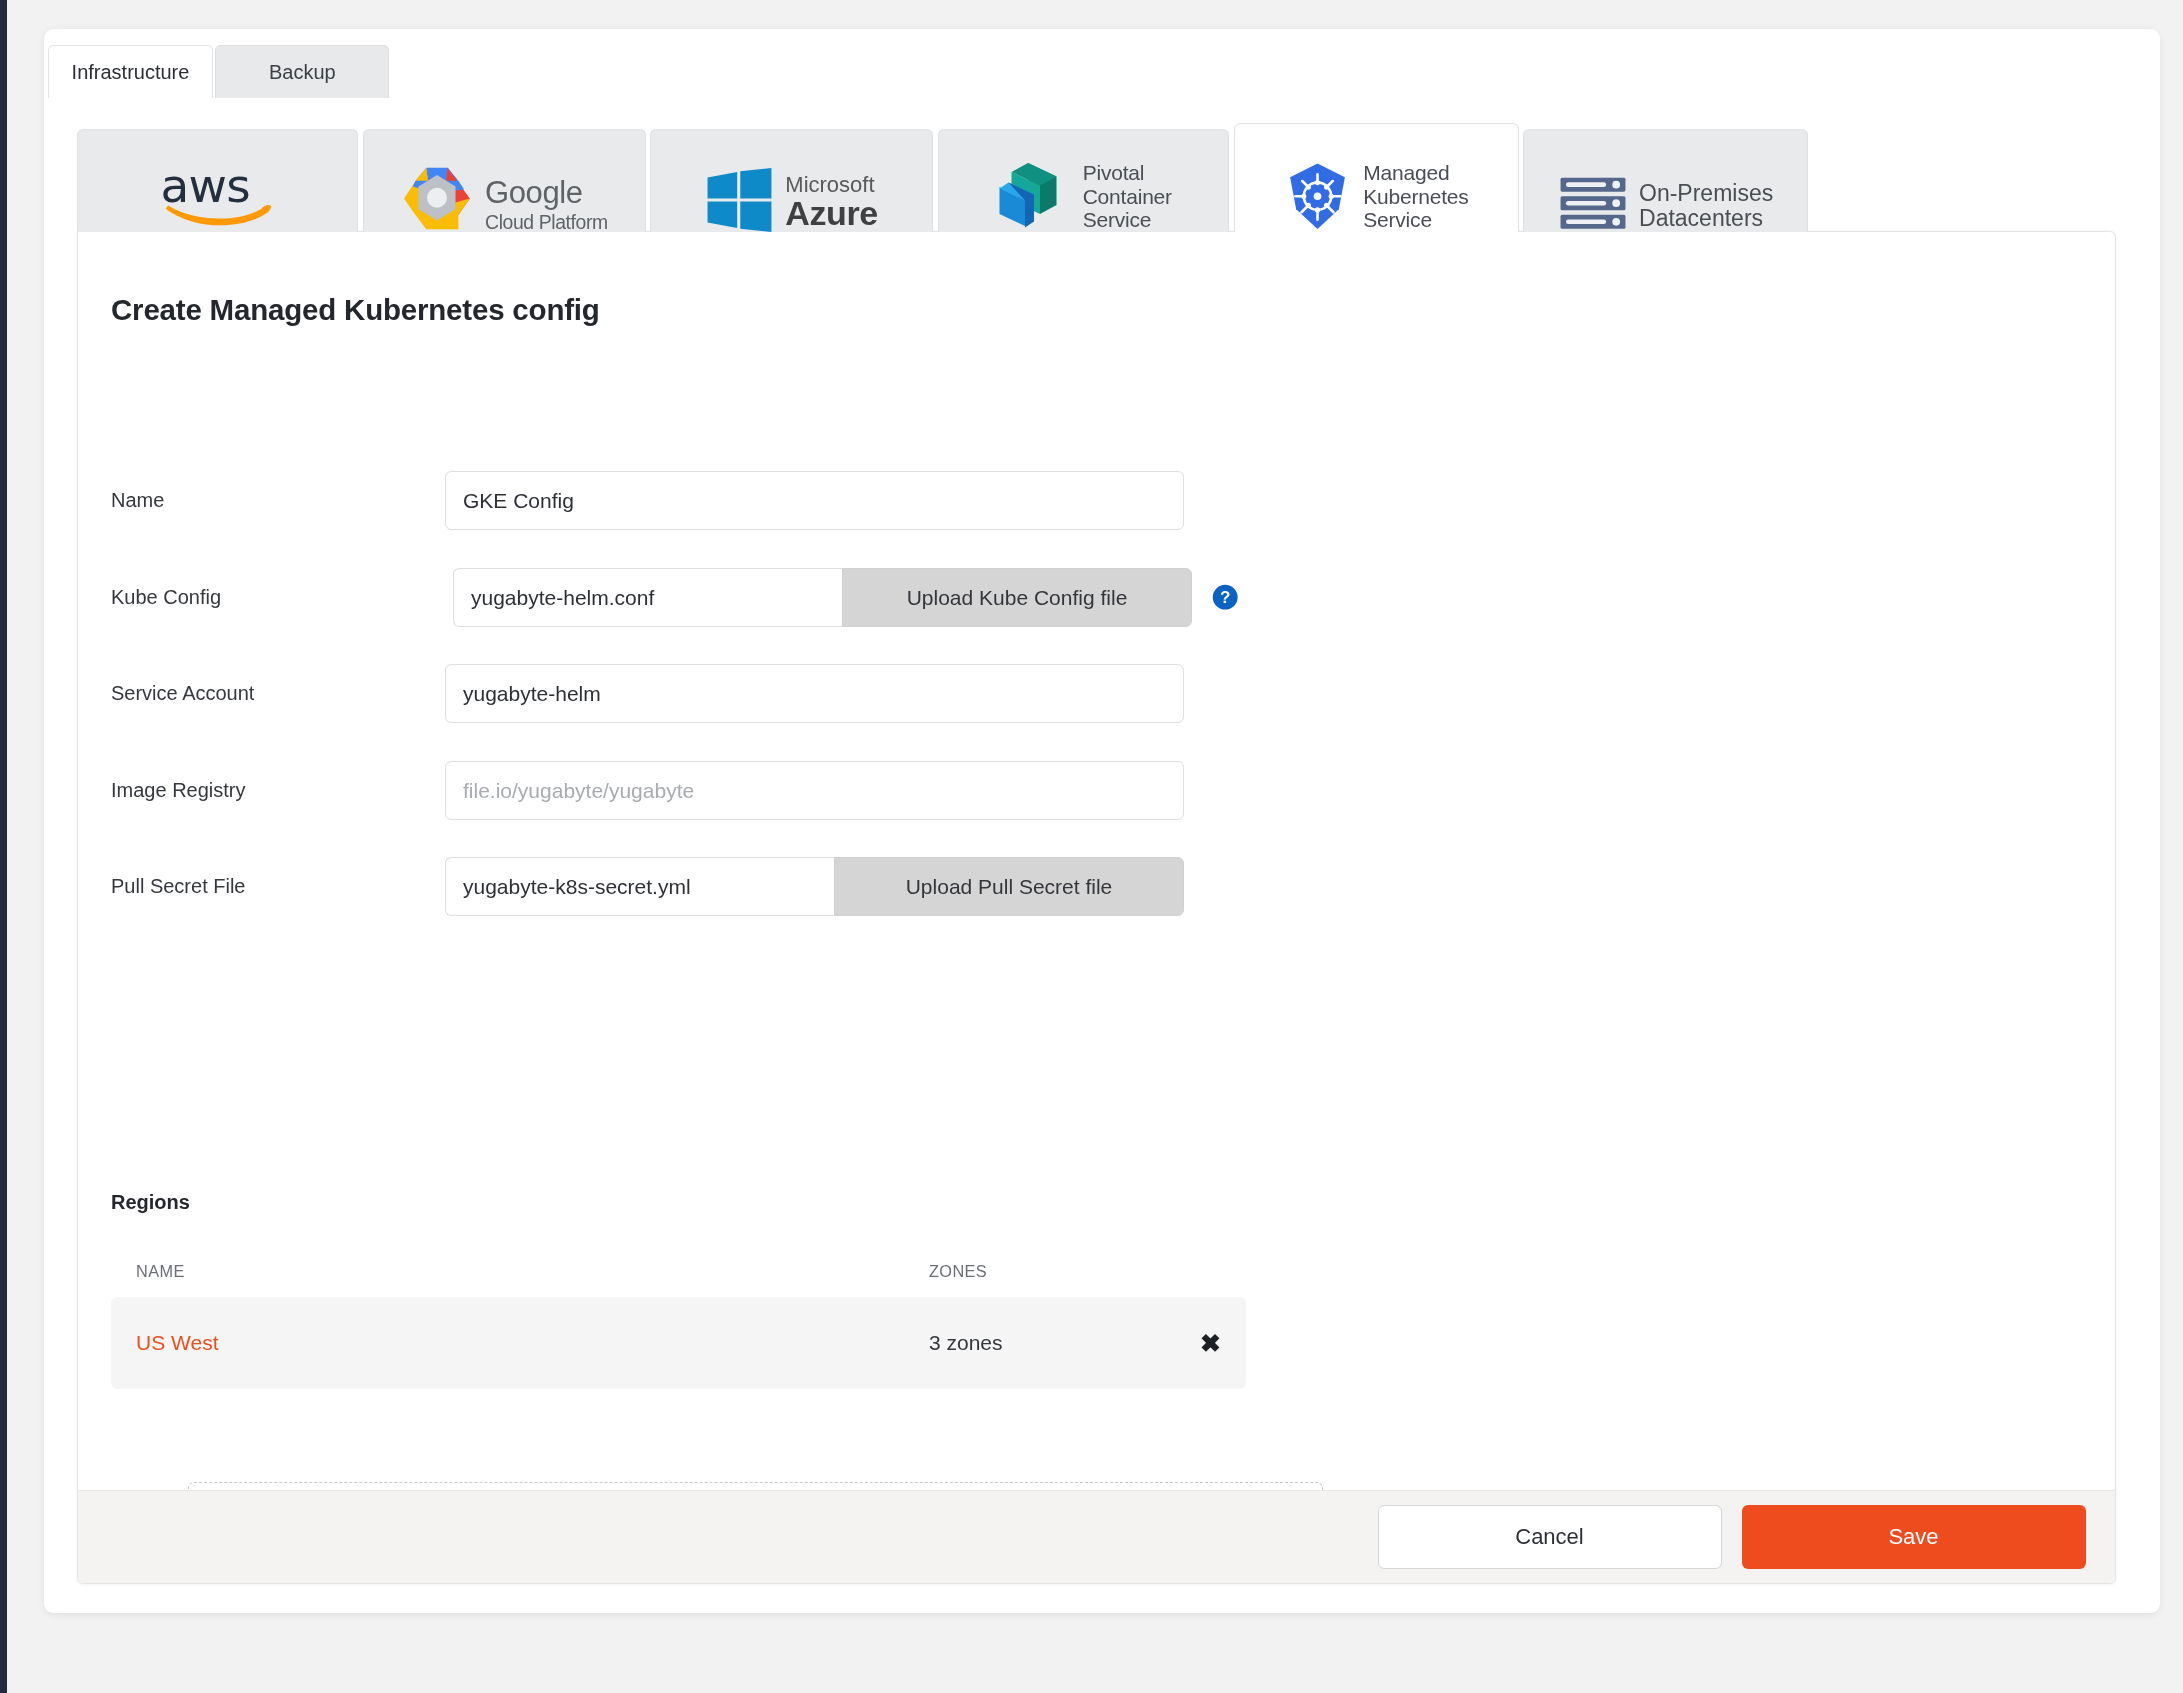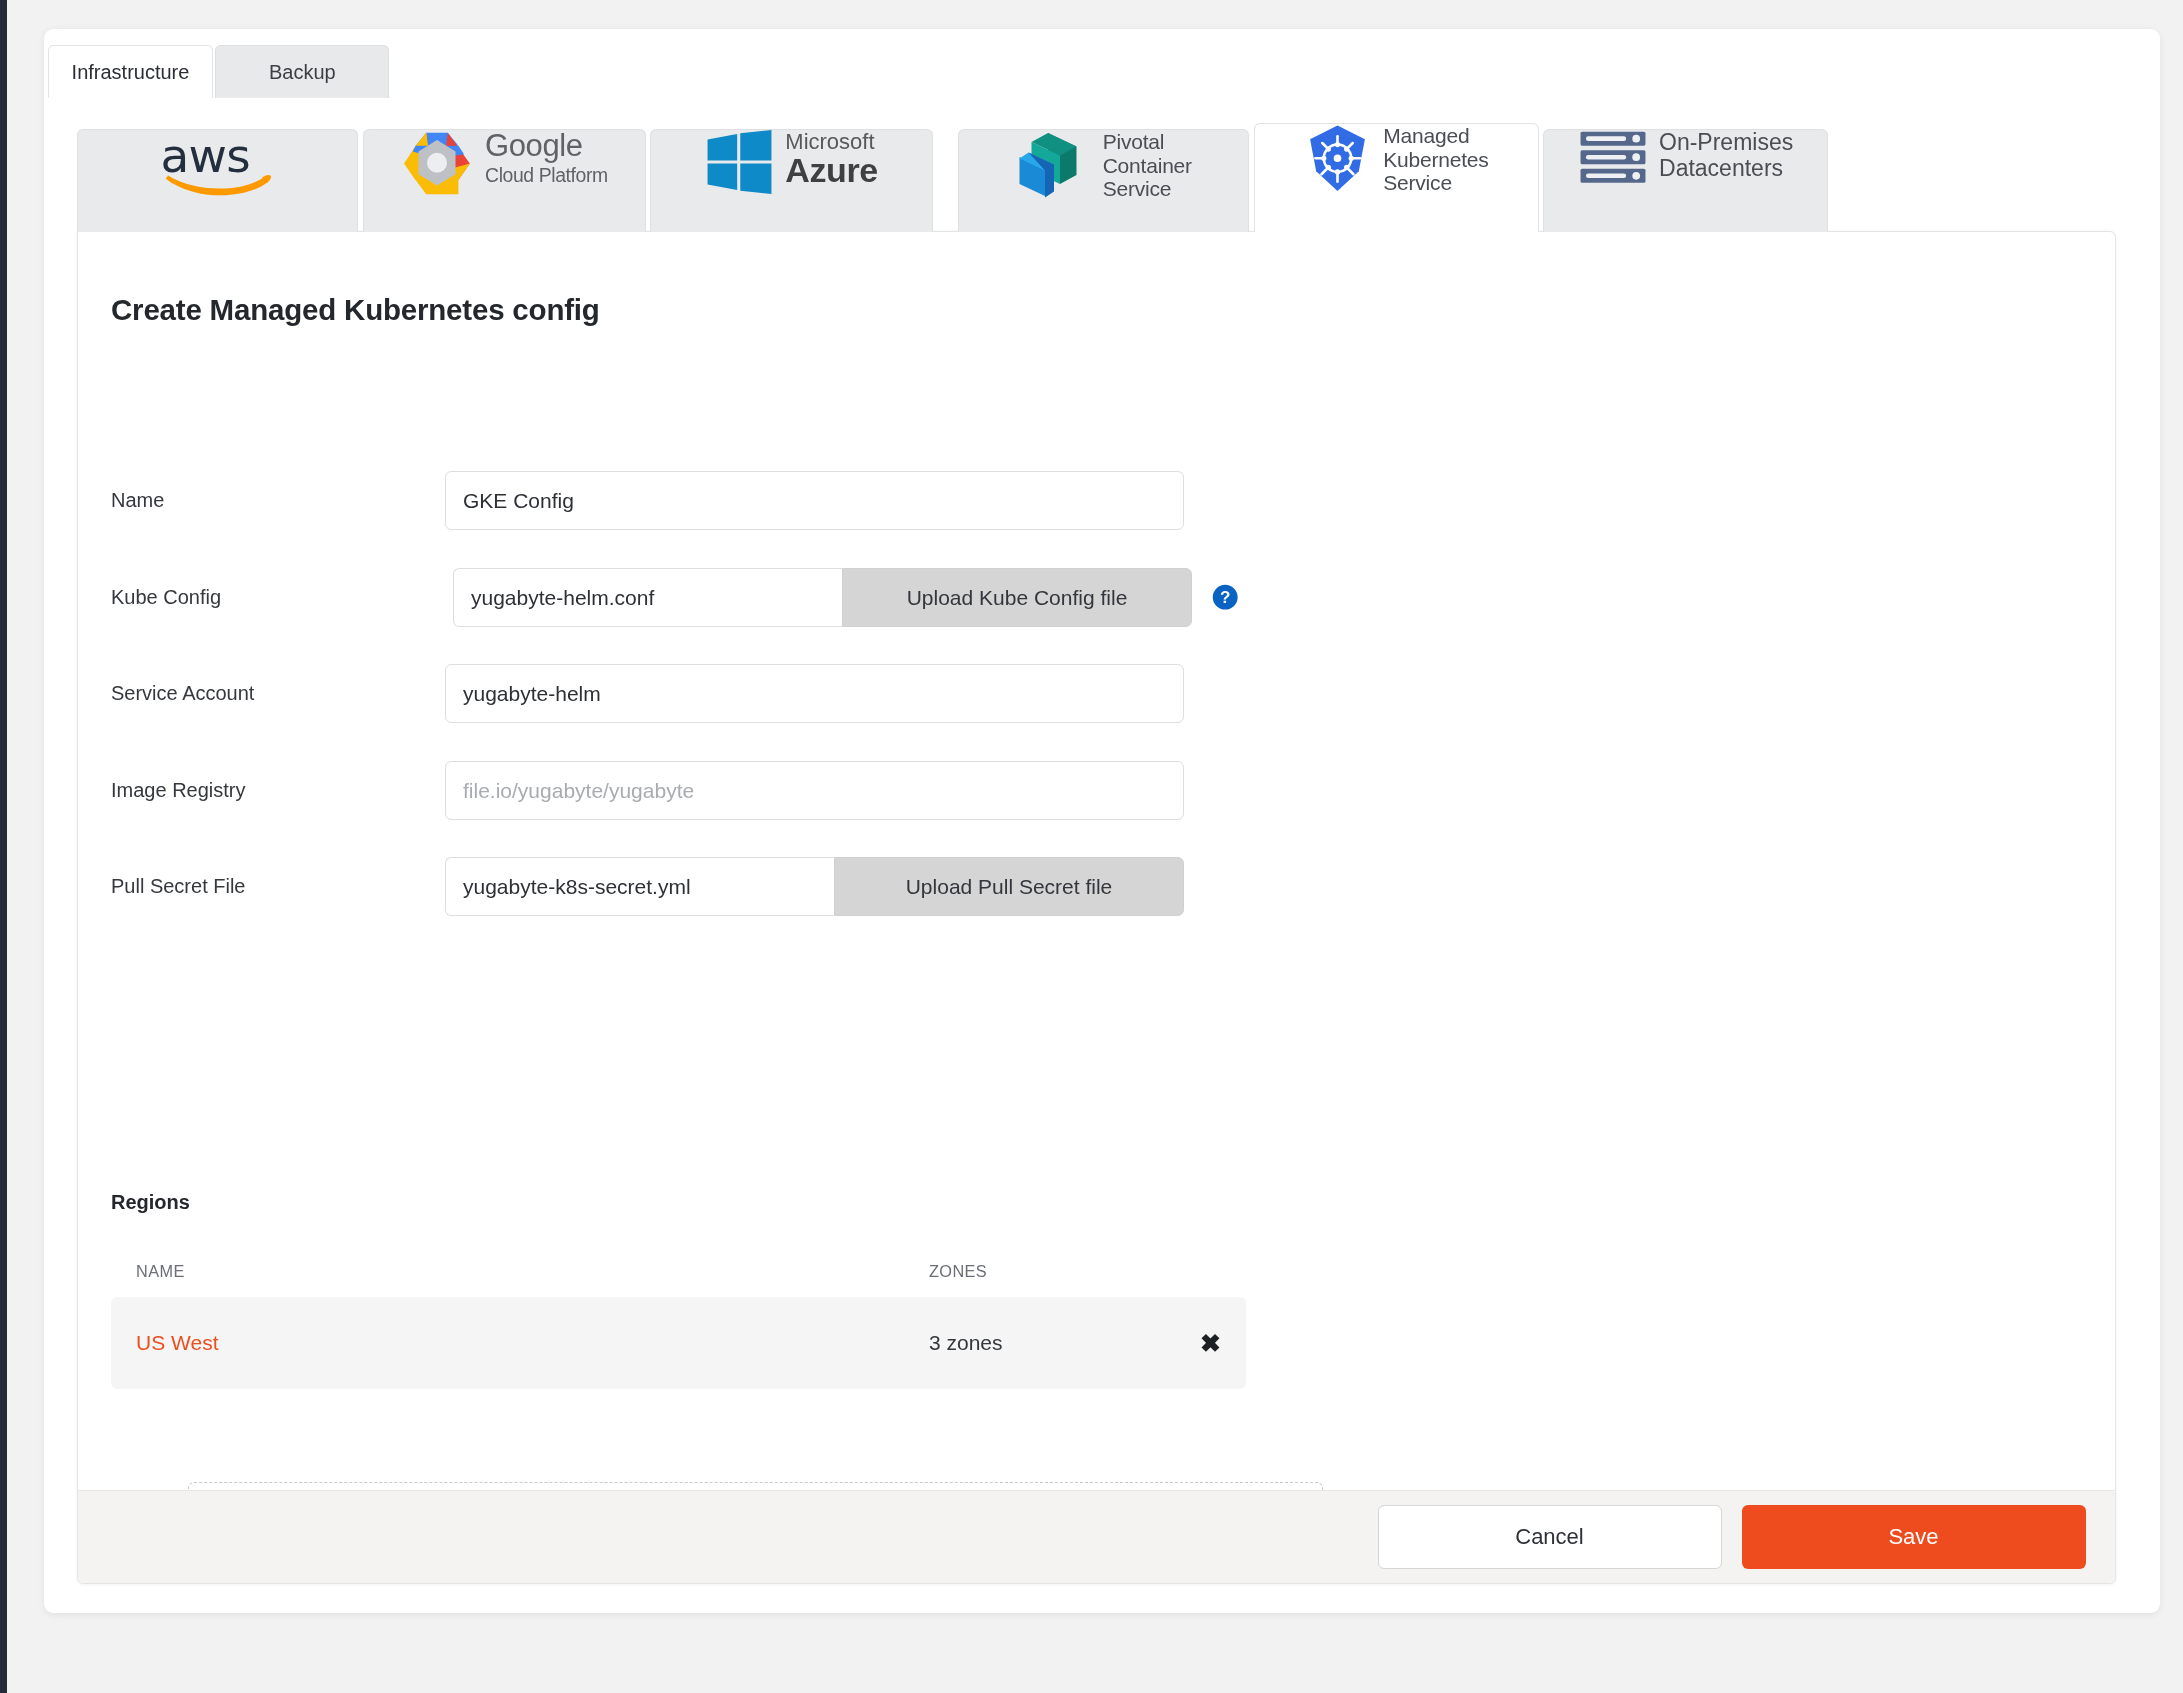--- a/index.html
+++ b/index.html
@@ -75,38 +75,38 @@
     height: 109px;
     z-index: 4;
   }
   .ptab {
     height: 103px;
     border: 0.8px solid #dfe0e2;
     border-bottom: none;
     border-radius: 6.2px 6.2px 0 0;
     background: #e9eaeb;
     display: flex;
-    align-items: flex-start;
+    align-items: flex-end;
     justify-content: center;
     gap: 12.4px;
     padding: 0 34px;
     margin-right: 4.7px;
     cursor: pointer;
     position: relative;
   }
   .ptab.active {
     background: #ffffff;
     border-color: #e2e3e5;
     height: 109px;
     z-index: 6;
   }
   .ptab-aws    { width: 281px; }
   .ptab-gcp    { width: 283px; }
   .ptab-azure  { width: 283px; }
-  .ptab-pks    { width: 291px; margin-left: 20px; }
+  .ptab-pks    { width: 291px; }
   .ptab-mks    { width: 285px; }
   .ptab-onprem { width: 285px; }
 
   .ptab-text {
     font-size: 21px;
     line-height: 1.13;
     color: #4a4e54;
     letter-spacing: -0.2px;
     white-space: pre-line;
   }

